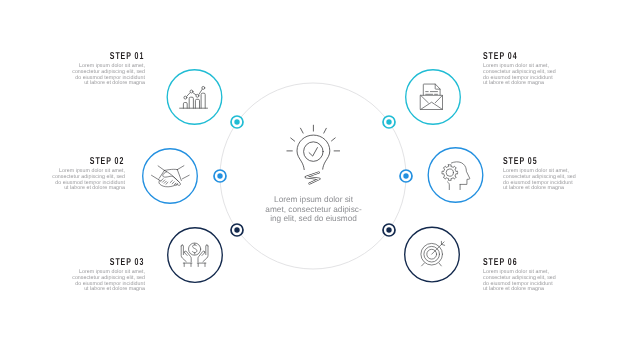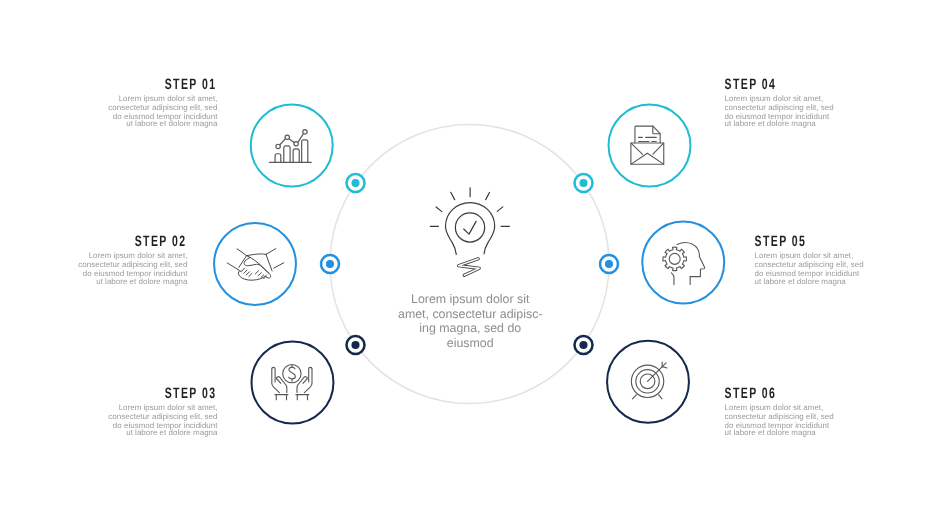--- a/index.html
+++ b/index.html
@@ -240,15 +240,15 @@
   </div>
   <div class="lbl blk-l" style="left:503px;top:156.6px;">
     <div class="step-title"><span>STEP 05</span></div>
     <div class="step-body">Lorem ipsum dolor sit amet, consectetur adipiscing elit, sed do eiusmod tempor incididunt ut labore et dolore magna</div>
   </div>
   <div class="lbl blk-l" style="left:483px;top:257.6px;">
     <div class="step-title"><span>STEP 06</span></div>
     <div class="step-body">Lorem ipsum dolor sit amet, consectetur adipiscing elit, sed do eiusmod tempor incididunt ut labore et dolore magna</div>
   </div>
 
-  <div class="lbl center-text">Lorem ipsum dolor sit amet, consectetur adipisc-ing magna, sed do eiusmod</div>
+  <div class="lbl center-text">Lorem ipsum dolor sit amet, consectetur adipisc-ing elit, sed do eiusmod</div>
 
 </div>
 
 </body></html>

